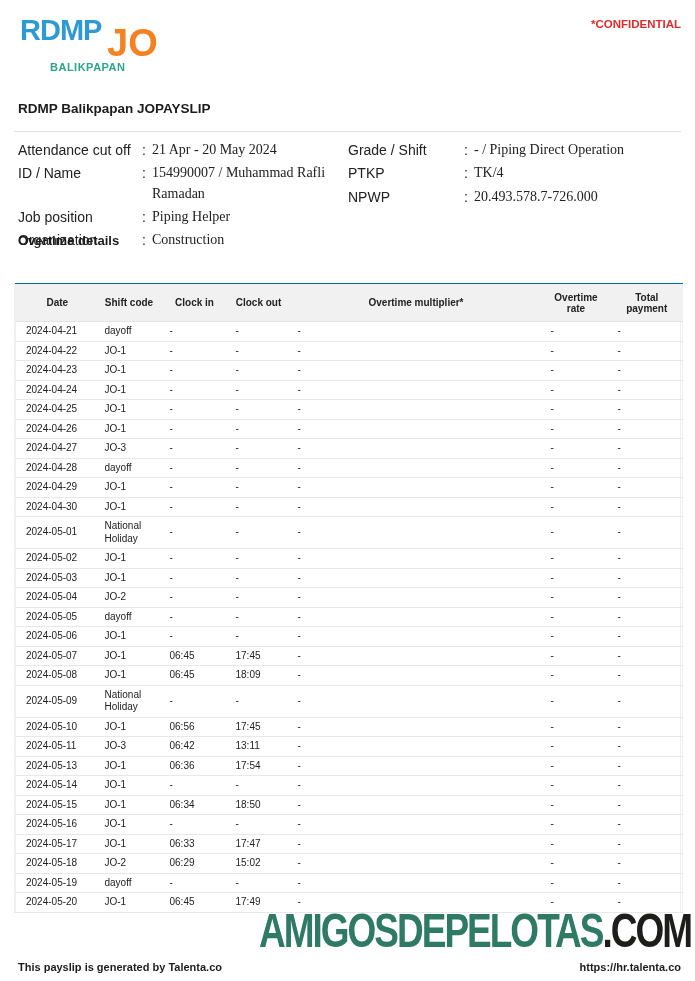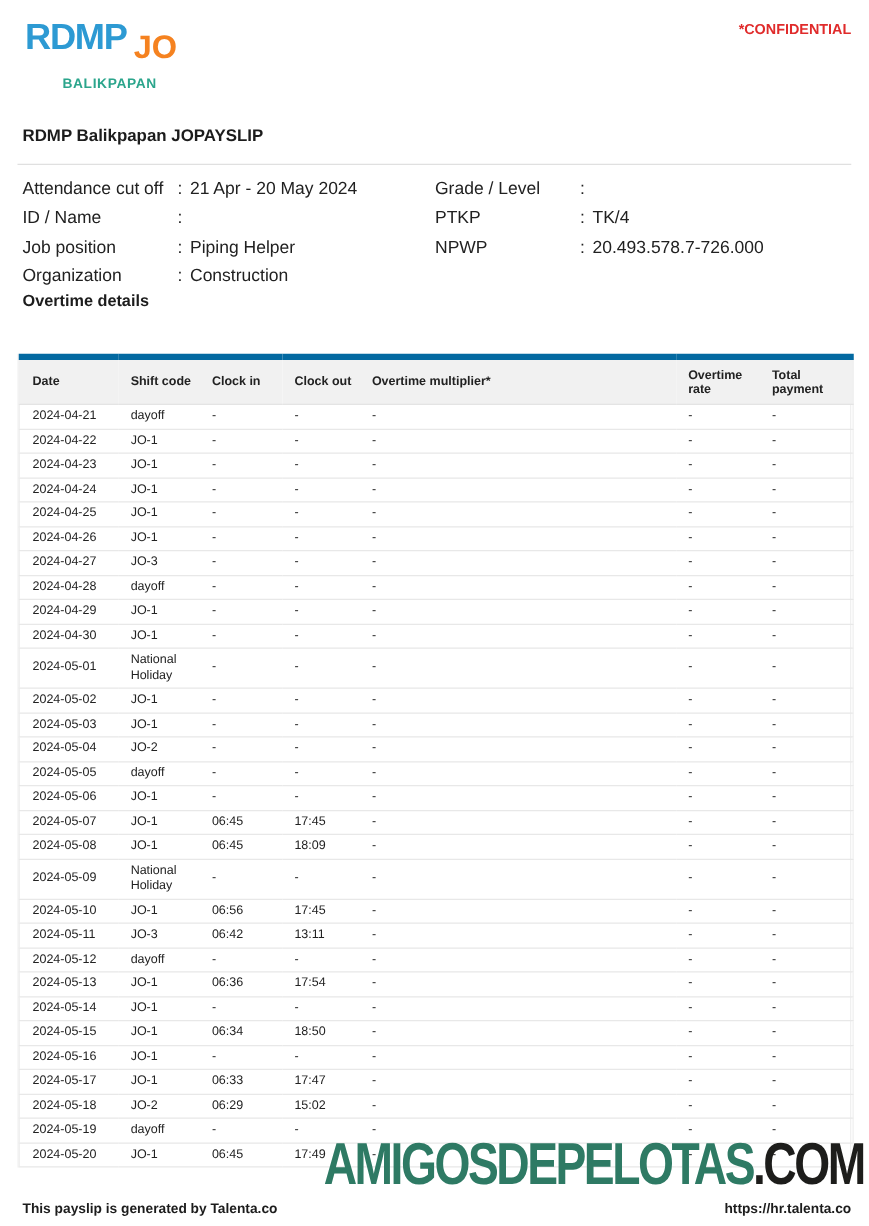--- a/index.html
+++ b/index.html
@@ -20,21 +20,21 @@
     font-size: 29px; font-weight: 800; letter-spacing: -1px;
     color: #2d9ad3; line-height: 1;
   }
   .logo-balikpapan {
     position: absolute; top: 26px; left: 30px;
     font-size: 11px; font-weight: 700; letter-spacing: 0.5px;
     color: #2ba58c; line-height: 1; margin-top: 20px;
   }
   .logo-jo {
     position: absolute; top: 8px; left: 87px;
-    font-size: 26px; font-weight: 800;
+    font-size: 38px; font-weight: 800;
     color: #f58220; line-height: 1;
   }
 
   .confidential {
     position: absolute; top: 18px; right: 14px;
     font-size: 11.5px; font-weight: 700; color: #e02b2b;
   }
 
   .title-row {
     position: absolute; top: 101px; left: 18px; right: 16px;
@@ -52,38 +52,38 @@
     position: absolute; top: 140px; left: 18px; right: 16px;
     display: flex;
   }
   .info-col-left { width: 330px; flex: none; }
   .info-col-right { flex: 1; }
   .info-row { display: flex; align-items: flex-start; margin-bottom: 3px; font-size: 14px; line-height: 1.45; }
   .info-label { flex: none; color: #212121; }
   .info-col-left .info-label { width: 118px; }
   .info-col-right .info-label { width: 110px; }
   .info-colon { flex: none; width: 16px; text-align: center; }
-  .info-value { flex: 1; color: #212121; }
+  .info-value { flex: 1; color: #212121; font-family: Liberation Serif, serif; }
   .info-col-left .info-value { max-width: 180px; }
 
   .section-title {
     position: absolute; top: 233px; left: 18px;
     font-size: 13px; font-weight: 700; color: #1c1c1c;
   }
 
   
   .table-wrap { position: absolute; top: 283px; left: 14px; right: 14px; }
   table { width: 100%; border-collapse: collapse; table-layout: fixed; }
   thead th {
     background: #f1f1f1;
     font-size: 10px; font-weight: 700; color: #222;
-    text-align: left; vertical-align: middle;
+    text-align: center; vertical-align: middle;
     padding: 6px 6px 6px 10px;
     height: 38px;
-    border-top: 5px solid #0369a1;
+    border-top: 1px solid #0369a1;
     border-bottom: 1px solid #e4e4e4;
   }
   tbody td {
     font-size: 10px; color: #222;
     text-align: left; vertical-align: middle;
     padding: 3px 6px 3px 10px;
     height: 19px;
     border-bottom: 1px solid #e8e8e8;
     line-height: 1.25;
   }
@@ -131,36 +131,38 @@
   <div class="info-grid">
     <div class="info-col-left">
       <div class="info-row">
         <span class="info-label">Attendance cut off</span>
         <span class="info-colon">:</span>
         <span class="info-value">21 Apr - 20 May 2024</span>
       </div>
       <div class="info-row">
         <span class="info-label">ID / Name</span>
         <span class="info-colon">:</span>
+        <span class="info-value">154990007 / Muhammad Rafli Ramadan</span>
       </div>
       <div class="info-row">
         <span class="info-label">Job position</span>
         <span class="info-colon">:</span>
         <span class="info-value">Piping Helper</span>
       </div>
       <div class="info-row">
         <span class="info-label">Organization</span>
         <span class="info-colon">:</span>
         <span class="info-value">Construction</span>
       </div>
     </div>
     <div class="info-col-right">
       <div class="info-row">
-        <span class="info-label">Grade / Level</span>
-        <span class="info-colon">:</span>
+        <span class="info-label">Grade / Shift</span>
+        <span class="info-colon">:</span>
+        <span class="info-value">- / Piping Direct Operation</span>
       </div>
       <div class="info-row">
         <span class="info-label">PTKP</span>
         <span class="info-colon">:</span>
         <span class="info-value">TK/4</span>
       </div>
       <div class="info-row">
         <span class="info-label">NPWP</span>
         <span class="info-colon">:</span>
         <span class="info-value">20.493.578.7-726.000</span>
@@ -376,29 +378,20 @@
           <tr>
             <td>2024-05-11</td>
             <td>JO-3</td>
             <td>06:42</td>
             <td>13:11</td>
             <td>-</td>
             <td>-</td>
             <td>-</td>
           </tr>
           <tr>
-            <td>2024-05-12</td>
-            <td>dayoff</td>
-            <td>-</td>
-            <td>-</td>
-            <td>-</td>
-            <td>-</td>
-            <td>-</td>
-          </tr>
-          <tr>
             <td>2024-05-13</td>
             <td>JO-1</td>
             <td>06:36</td>
             <td>17:54</td>
             <td>-</td>
             <td>-</td>
             <td>-</td>
           </tr>
           <tr>
             <td>2024-05-14</td>

